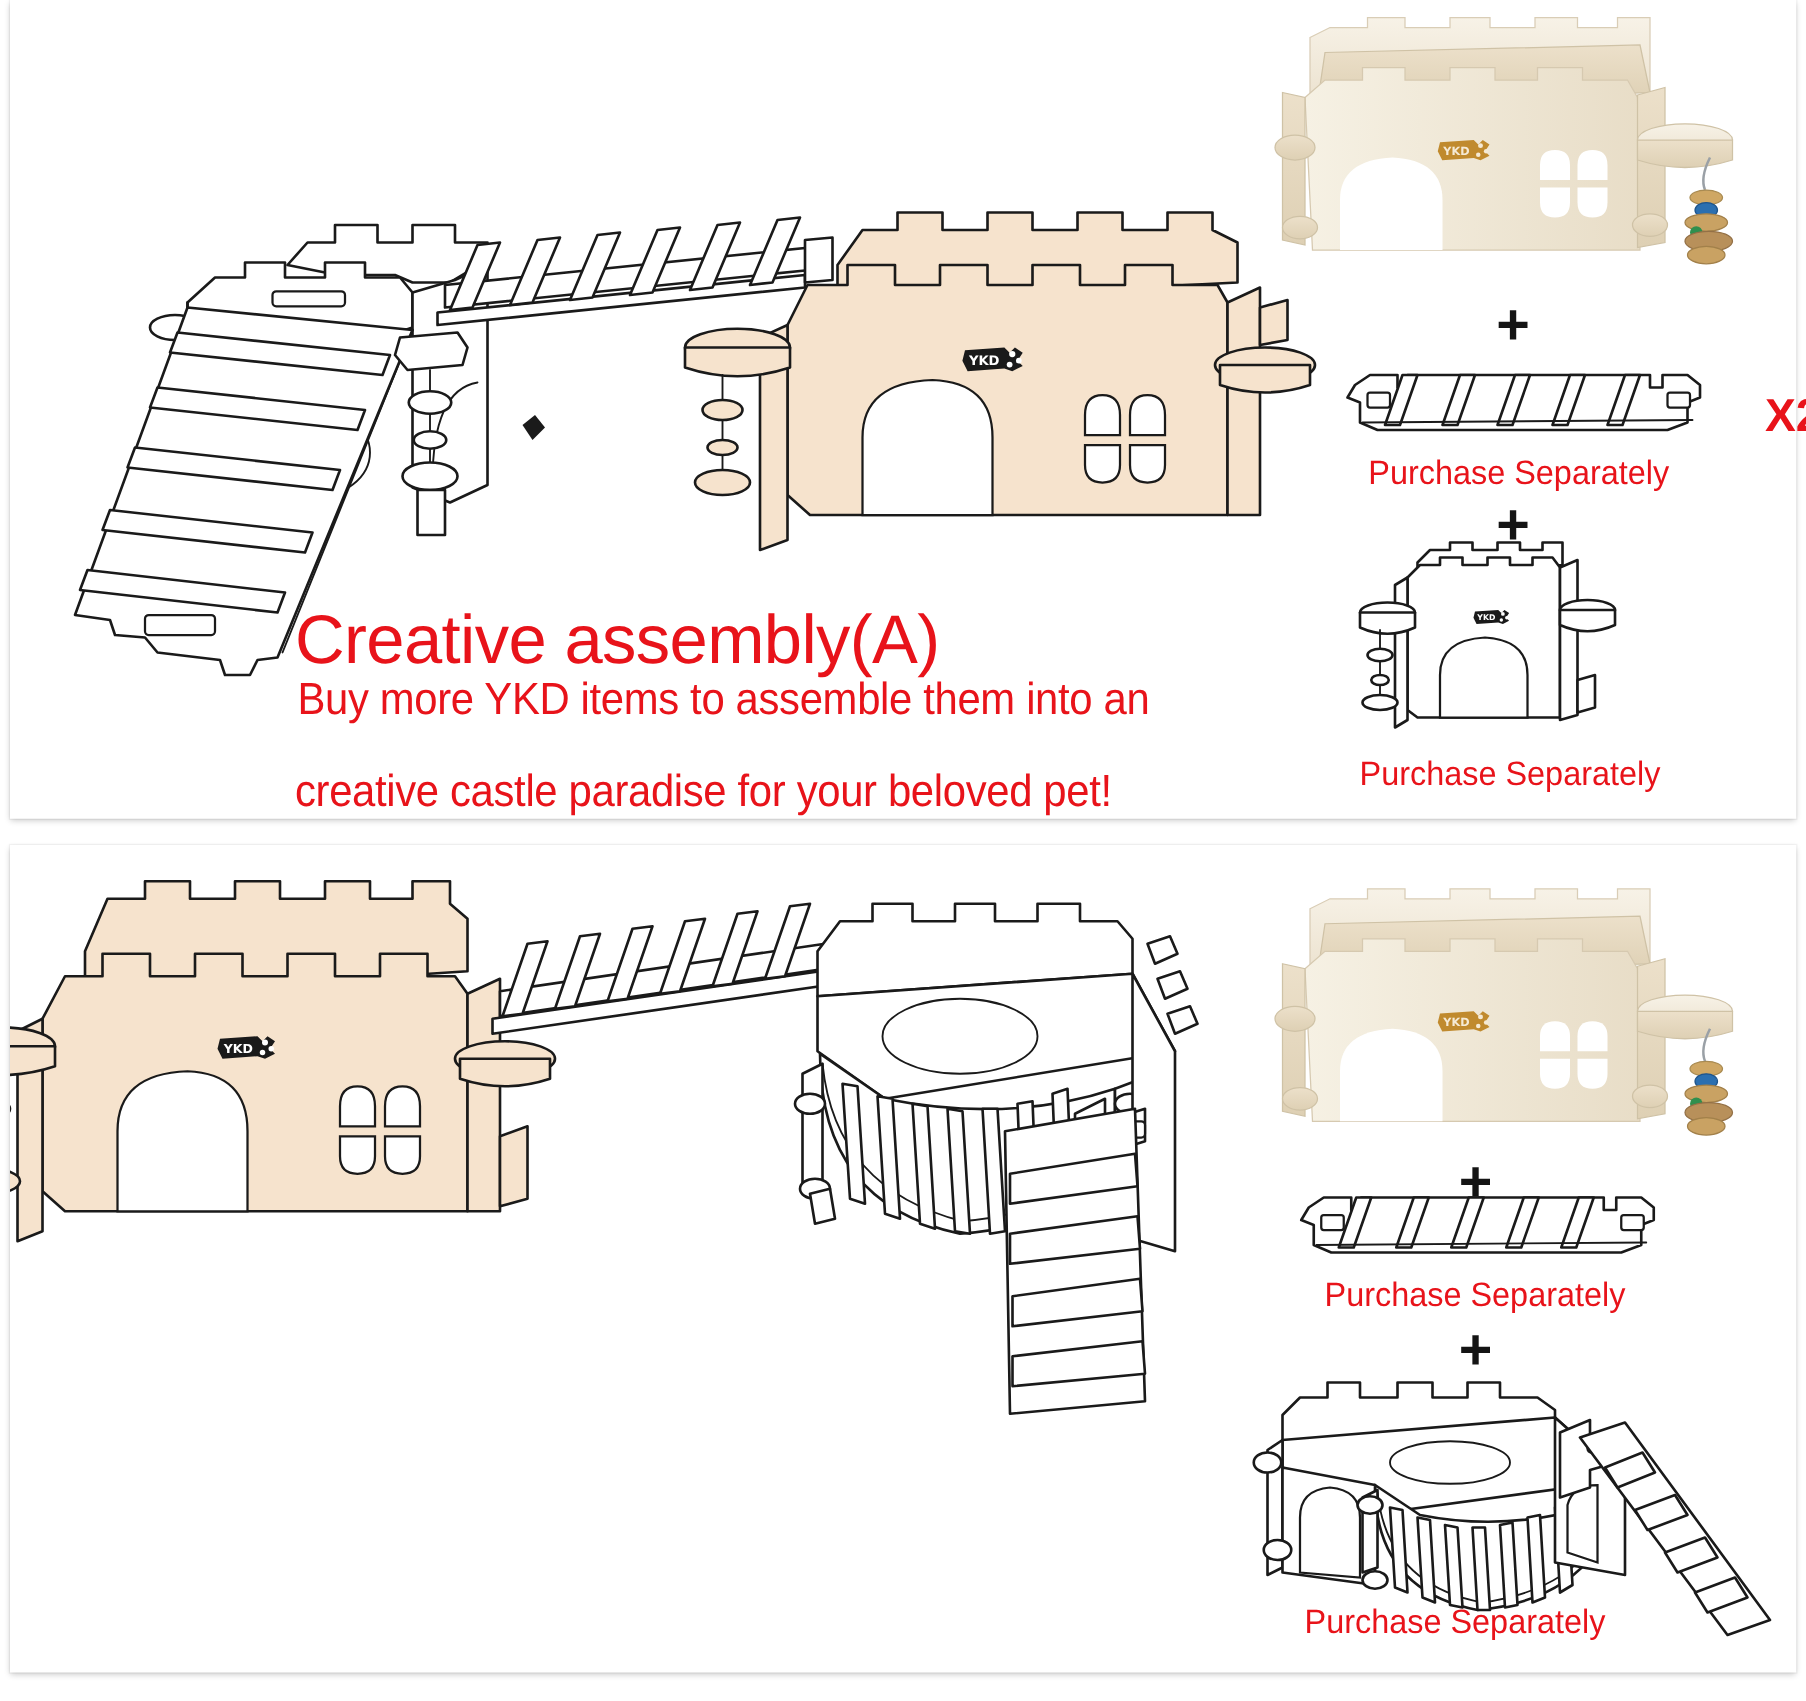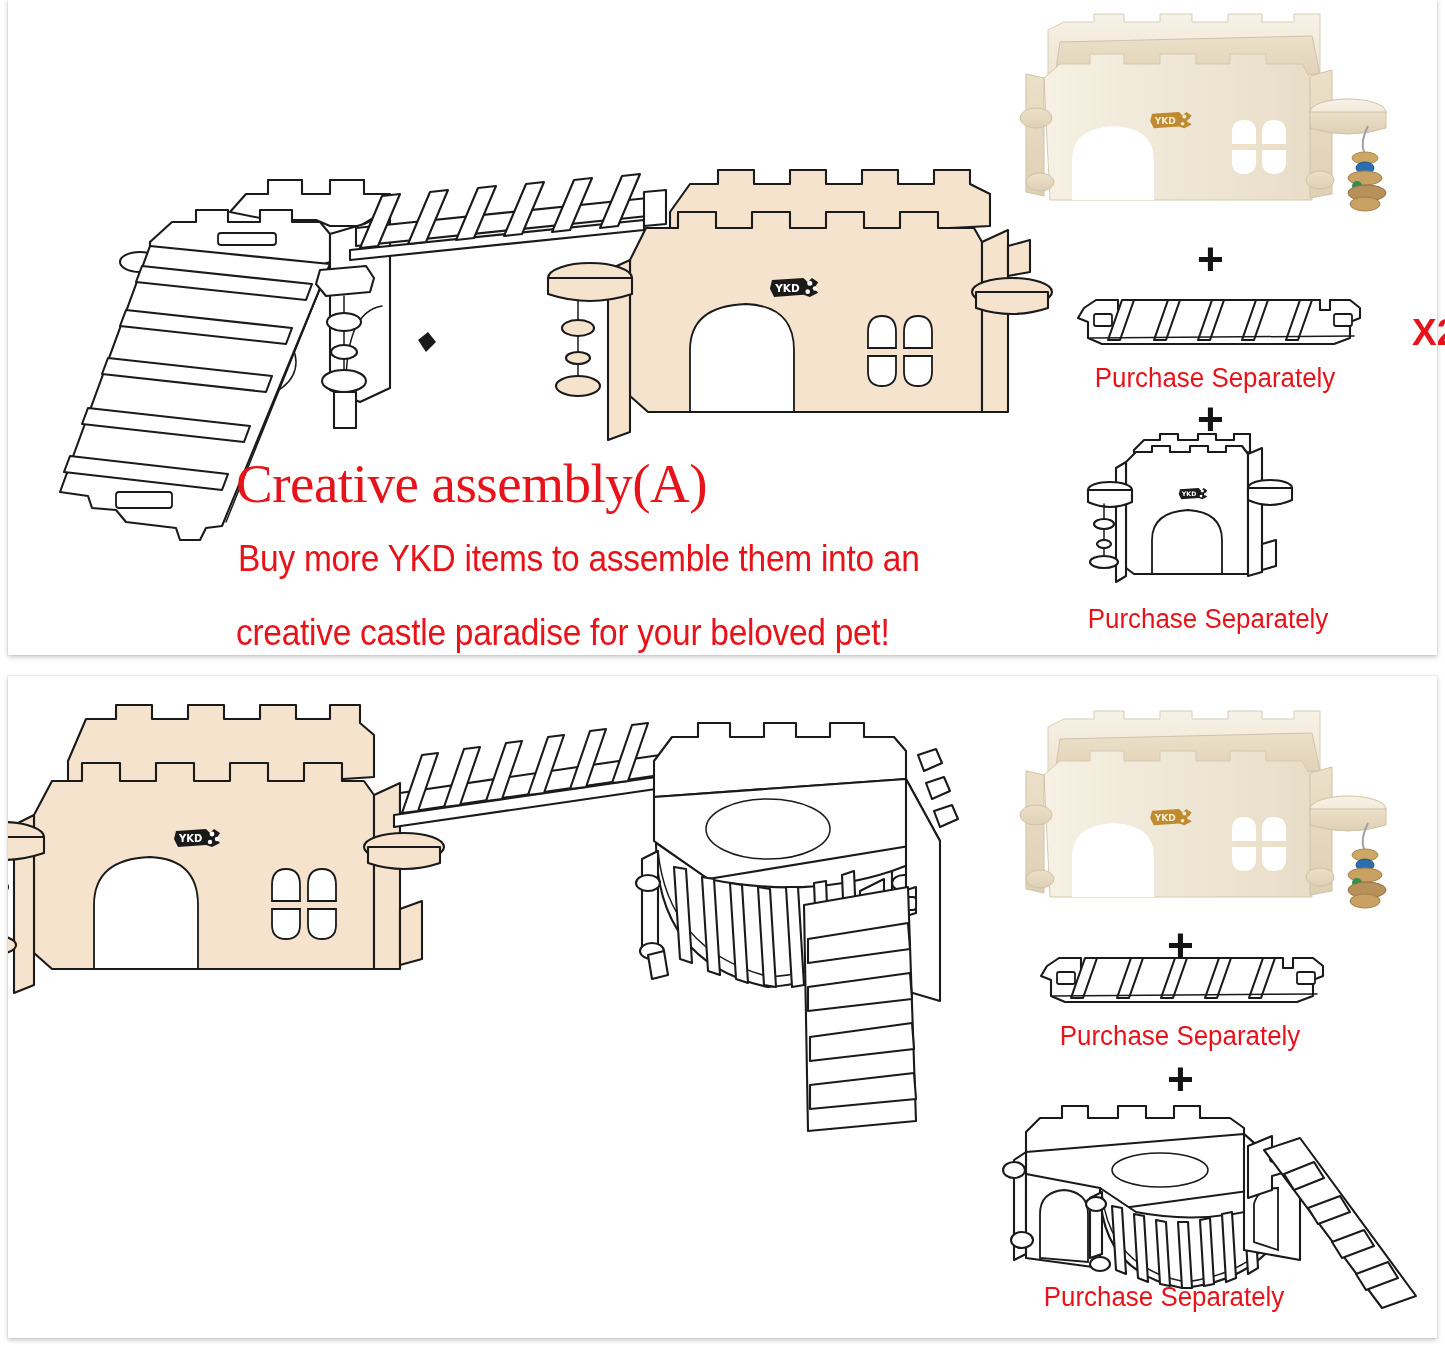--- a/index.html
+++ b/index.html
@@ -26,21 +26,21 @@
     position:absolute;color:#e8131a;white-space:nowrap;
     font-family:"Liberation Sans","DejaVu Sans",sans-serif;
     letter-spacing:-0.5px;
   }
   .rline{
     position:absolute;color:#e8131a;white-space:nowrap;
     font-family:"Liberation Sans","DejaVu Sans",sans-serif;
     transform:scaleX(.93);transform-origin:left center;
     letter-spacing:-0.3px;
   }
-  #a-title{left:228px;top:452px;font-size:55px;font-family:Liberation Serif, serif;}
+  #a-title{left:228px;top:479px;font-size:55px;}
   #a-l1{left:230px;top:538px;font-size:36px;}
   #a-l2{left:228px;top:612px;font-size:36px;}
 
   
   .sep-label{
     position:absolute;color:#e8131a;white-space:nowrap;text-align:center;
     font-family:"Liberation Sans","DejaVu Sans",sans-serif;
     font-size:27px;transform:scaleX(.96);
   }
   .x2{

